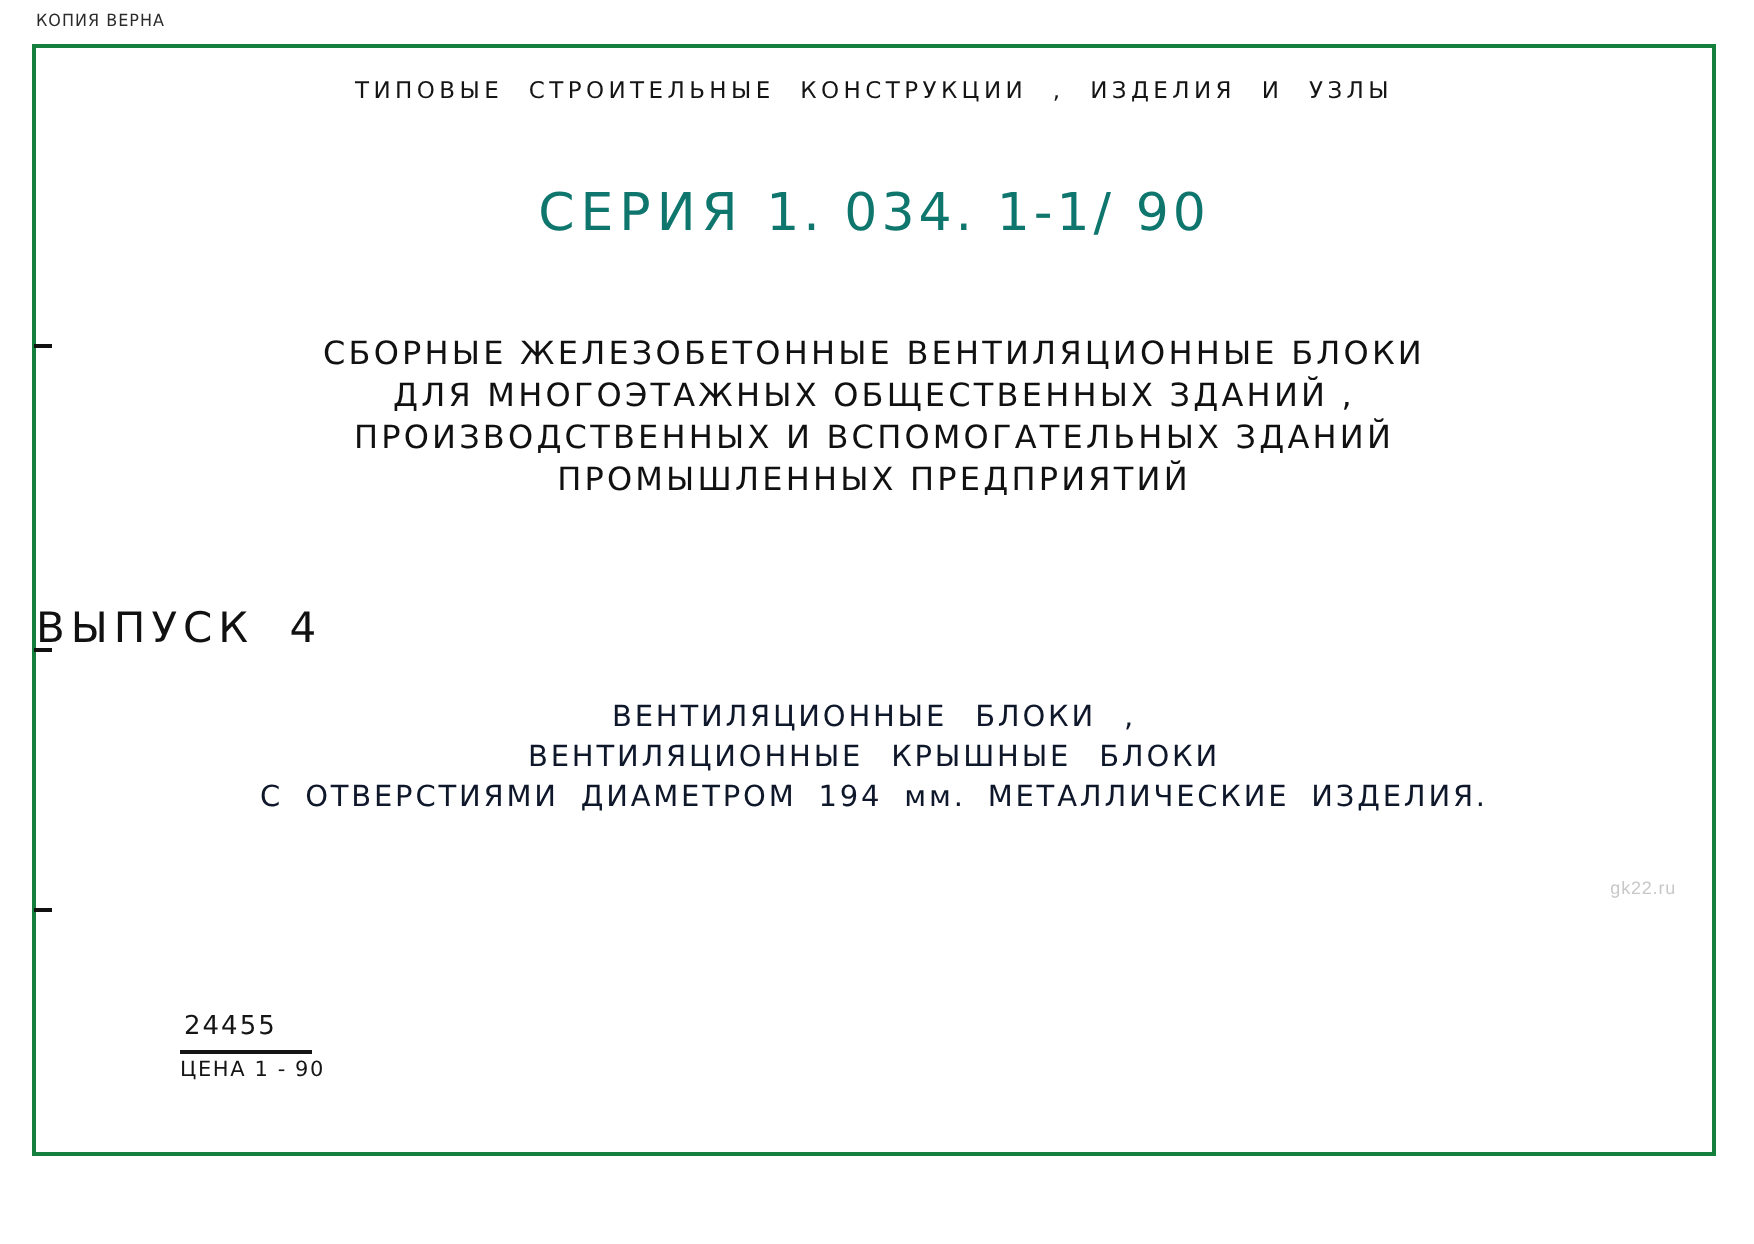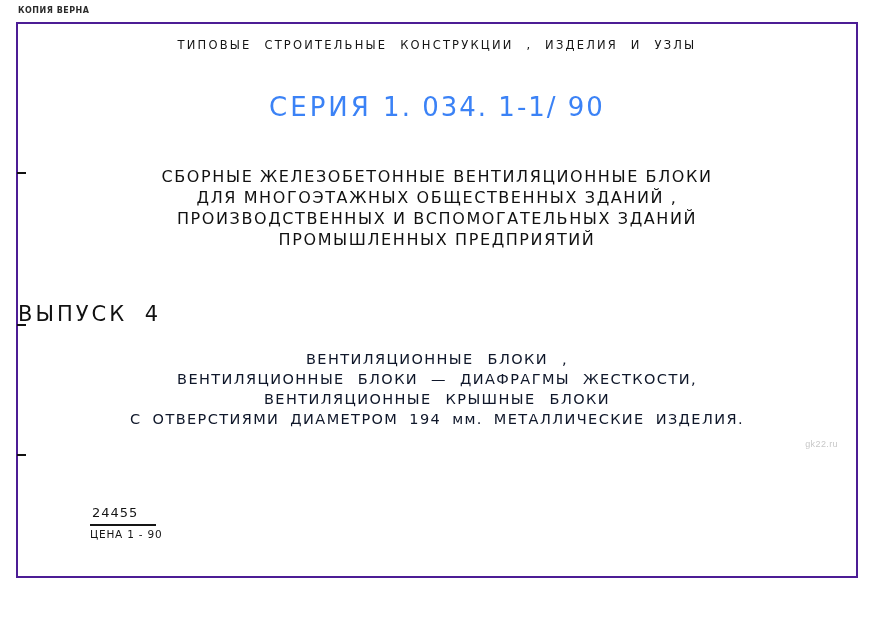--- a/index.html
+++ b/index.html
@@ -21,32 +21,32 @@
     position: absolute;
     left: 18px;
     top: 6px;
     font-size: 8px;
     letter-spacing: 0.5px;
     color: #2b2b2b;
     font-family: "DejaVu Sans", sans-serif;
     transform: scaleY(1.05);
   }
   .stamp .bold {
-    font-weight: bold;
+    font-weight: normal;
     margin-top: 21px;
   }
 
   
   .frame {
     position: absolute;
     left: 16px;
     top: 22px;
     width: 842px;
     height: 556px;
-    border: 2px solid #4c1d95;
+    border: 2px solid #15803d;
     box-sizing: border-box;
     background: #fff;
   }
   
   .tick {
     position: absolute;
     left: -1px;
     width: 9px;
     height: 2px;
     background: #111;
@@ -78,21 +78,21 @@
 
   .series {
     position: absolute;
     top: 68px;
     left: 0;
     right: 0;
     text-align: center;
     font-size: 26px;
     letter-spacing: 3px;
     font-family: "DejaVu Sans", sans-serif;
-    color: #3b82f6;
+    color: #0f766e;
   }
   .series .num { letter-spacing: 2px; }
 
   .title-block {
     position: absolute;
     top: 142px;
     left: 0;
     right: 0;
     text-align: center;
     font-size: 16px;
@@ -207,21 +207,20 @@
       <div>ПРОМЫШЛЕННЫХ ПРЕДПРИЯТИЙ</div>
     </div>
 
     <div class="issue">
       <span>ВЫПУСК</span>
       <span>4</span>
     </div>
 
     <div class="subtitle-block">
       <div class="l1">ВЕНТИЛЯЦИОННЫЕ БЛОКИ ,</div>
-      <div class="l2">ВЕНТИЛЯЦИОННЫЕ БЛОКИ — ДИАФРАГМЫ ЖЕСТКОСТИ,</div>
       <div class="l3">ВЕНТИЛЯЦИОННЫЕ КРЫШНЫЕ БЛОКИ</div>
       <div class="l4">С ОТВЕРСТИЯМИ ДИАМЕТРОМ 194 мм. МЕТАЛЛИЧЕСКИЕ ИЗДЕЛИЯ.</div>
     </div>
 
 
     <div class="price">
       <div class="code">24455</div>
       <div class="rule"></div>
       <div class="value">ЦЕНА 1 - 90</div>
     </div>

